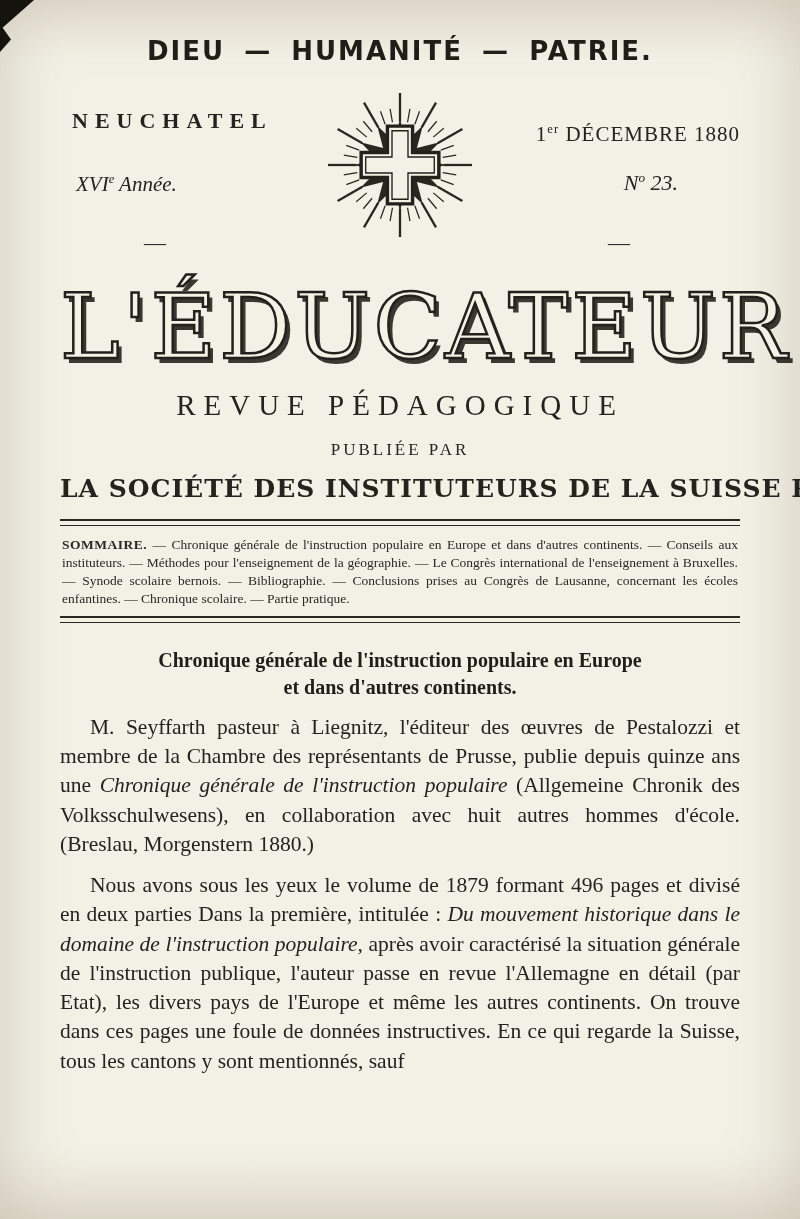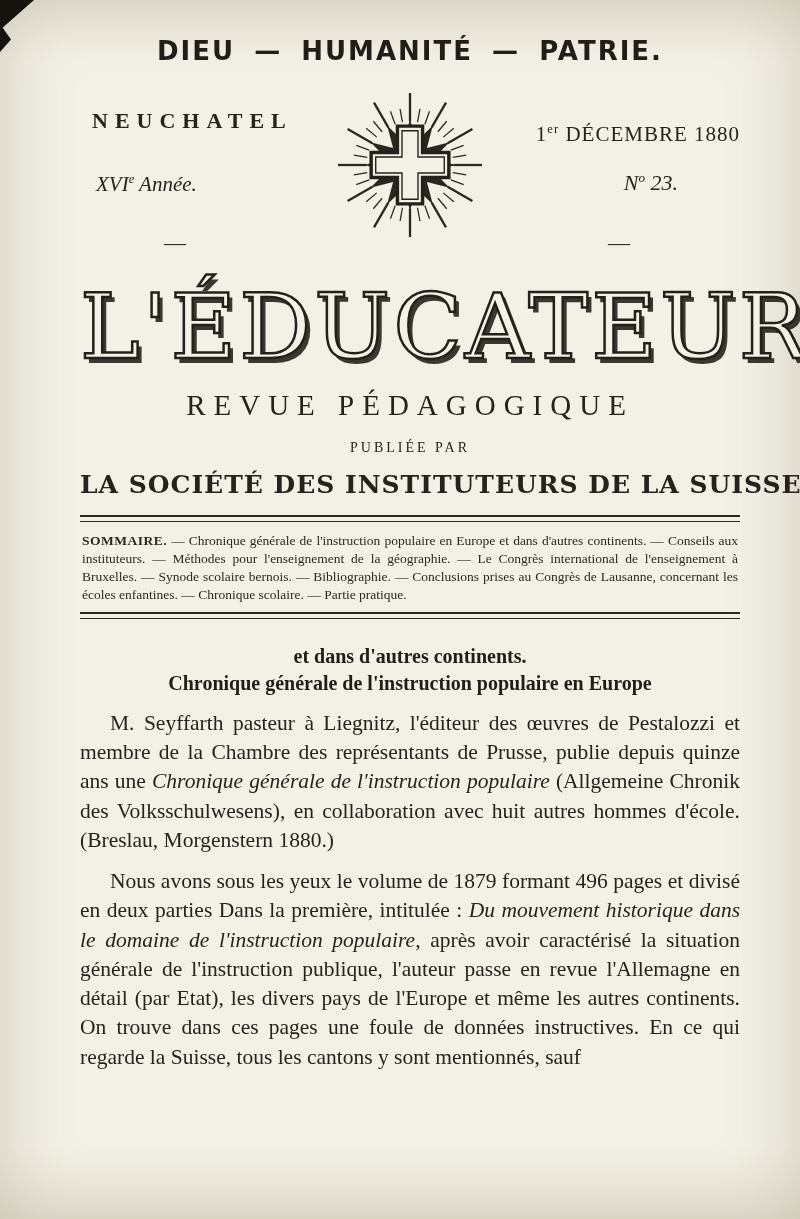--- a/index.html
+++ b/index.html
@@ -9,21 +9,20 @@
     font-family: "Liberation Serif", "DejaVu Serif", serif;
     color: #26231e;
   }
   .page {
     position: relative;
     width: 800px; height: 1219px;
     background: linear-gradient(180deg, #ece8da 0%, #f3f0e6 5%, #f3f0e6 94%, #ebe7d9 100%);
     box-shadow: inset 0 0 70px rgba(115,105,80,0.28);
     overflow: hidden;
     box-sizing: border-box;
-    padding-left: 20px;
   }
   .content { position: relative; padding: 36px 60px 0; }
 
   
   .corner-tl {
     position: absolute; top: 0; left: 0; width: 0; height: 0;
     border-top: 30px solid #15130e; border-right: 34px solid transparent;
   }
   .edge-mark {
     position: absolute; top: 24px; left: 0; width: 11px; height: 28px;
@@ -58,21 +57,21 @@
     font-family: "DejaVu Serif", "Liberation Serif", serif;
     font-weight: normal;
     font-size: 90px; line-height: 1.08;
     letter-spacing: 3px;
     color: #f4f1e6;
     -webkit-text-stroke: 2.5px #23211c;
     text-shadow: 4px 5px 0 rgba(38,35,28,0.9);
     white-space: nowrap;
   }
   .subtitle { margin-top: 14px; text-align: center; font-size: 29px; letter-spacing: 8px; }
-  .published-by { margin-top: 18px; text-align: center; font-size: 14px; letter-spacing: 3px; }
+  .published-by { margin-top: 18px; text-align: center; font-size: 17px; letter-spacing: 3px; }
   .society {
     margin-top: 14px; text-align: center;
     font-family: "DejaVu Serif", serif;
     font-weight: bold; font-size: 25px; letter-spacing: 1px;
     white-space: nowrap;
   }
   .frequency { margin-top: 10px; text-align: center; font-size: 21px; }
 
   .rule-double {
     margin-top: 16px;
@@ -183,22 +182,22 @@
     <div class="society">LA SOCIÉTÉ DES INSTITUTEURS DE LA SUISSE ROMANDE</div>
 
 
     <div class="rule-double"></div>
 
     <p class="sommaire"><b>SOMMAIRE.</b><span> — Chronique générale de l'instruction populaire en Europe et dans d'autres continents. — Conseils aux instituteurs. — Méthodes pour l'enseignement de la géographie. — Le Congrès international de l'enseignement à Bruxelles. — Synode scolaire bernois. — Bibliographie. — Conclusions prises au Congrès de Lausanne, concernant les écoles enfantines. — Chronique scolaire. — Partie pratique.</span></p>
 
     <div class="rule-double bottom"></div>
 
     <div class="article-heading">
+      <div>Chronique générale de l'instruction populaire en Europe</div>
       <div>et dans d'autres continents.</div>
-      <div>Chronique générale de l'instruction populaire en Europe</div>
     </div>
 
     <p class="body-par"><span>M. Seyffarth pasteur à Liegnitz, l'éditeur des œuvres de Pestalozzi et membre de la Chambre des représentants de Prusse, publie depuis quinze ans une </span><em>Chronique générale de l'instruction populaire</em><span> (Allgemeine Chronik des Volksschulwesens), en collaboration avec huit autres hommes d'école. (Breslau, Morgenstern 1880.)</span></p>
 
     <p class="body-par"><span>Nous avons sous les yeux le volume de 1879 formant 496 pages et divisé en deux parties Dans la première, intitulée : </span><em>Du mouvement historique dans le domaine de l'instruction populaire,</em><span> après avoir caractérisé la situation générale de l'instruction publique, l'auteur passe en revue l'Allemagne en détail (par Etat), les divers pays de l'Europe et même les autres continents. On trouve dans ces pages une foule de données instructives. En ce qui regarde la Suisse, tous les cantons y sont mentionnés, sauf</span></p>
 
   </div>
 </div>
 
 </body></html>

